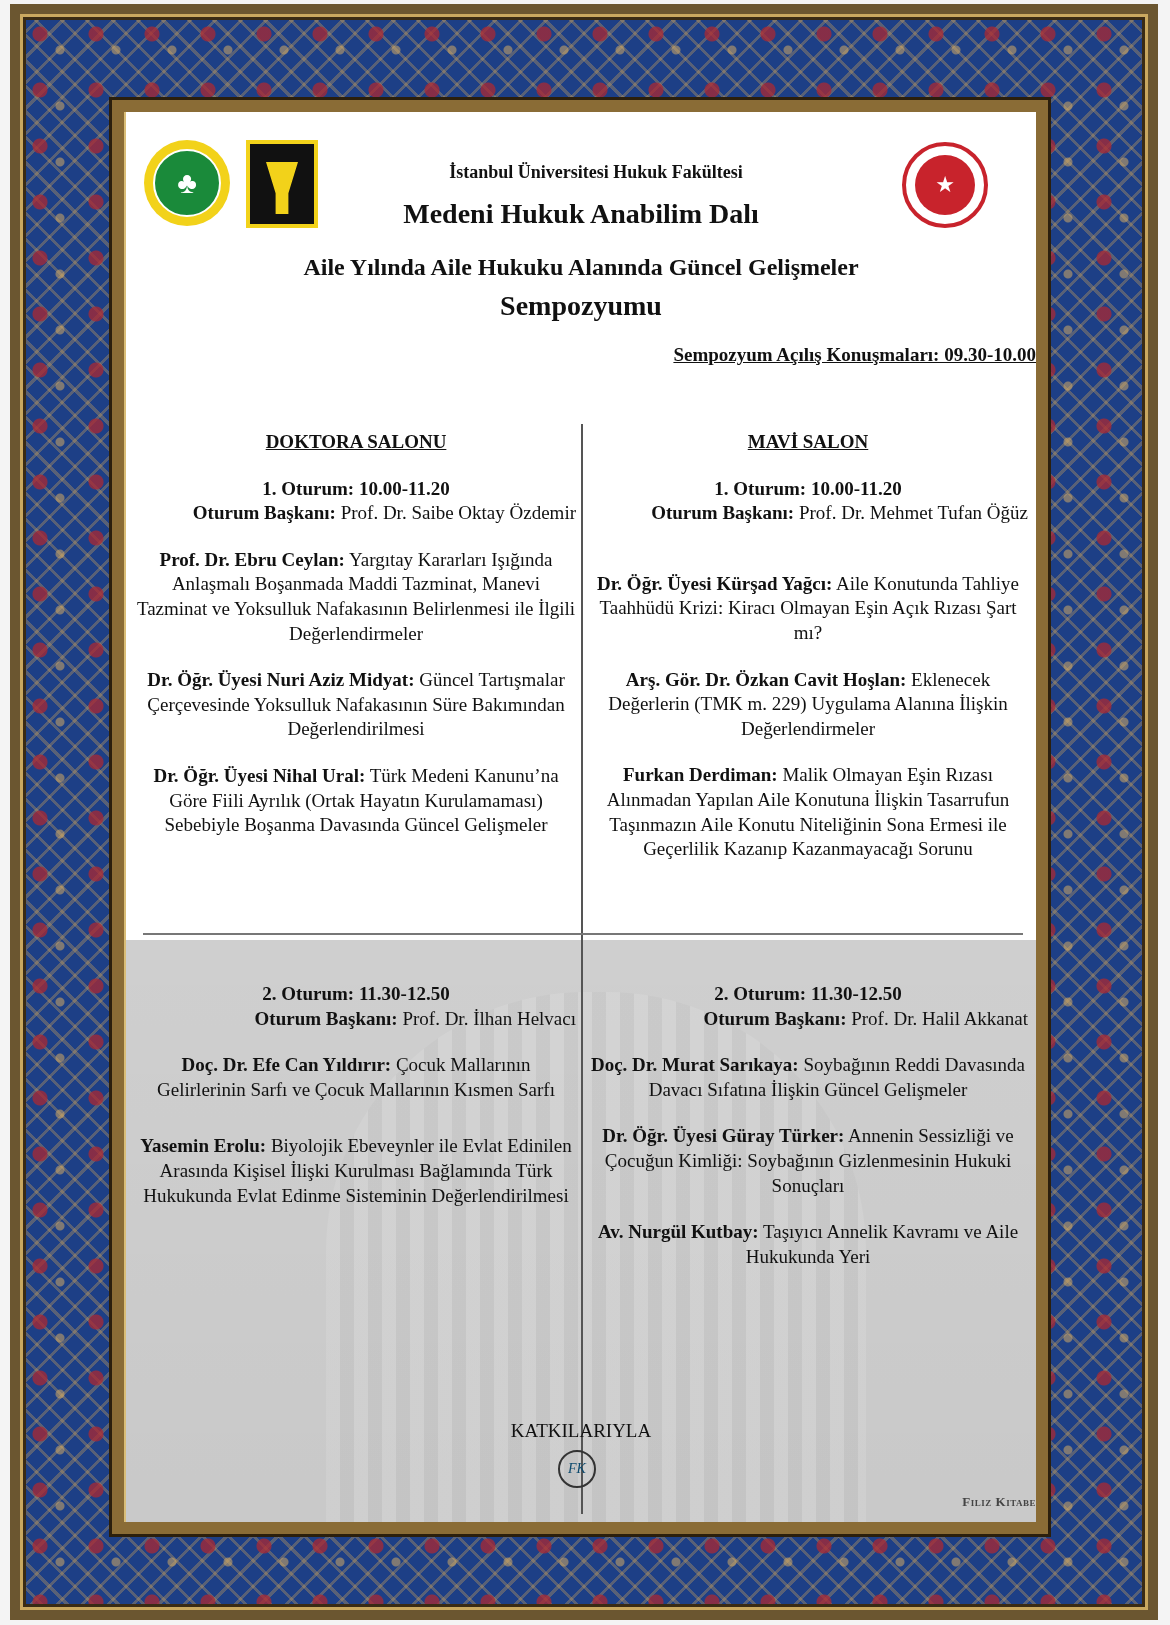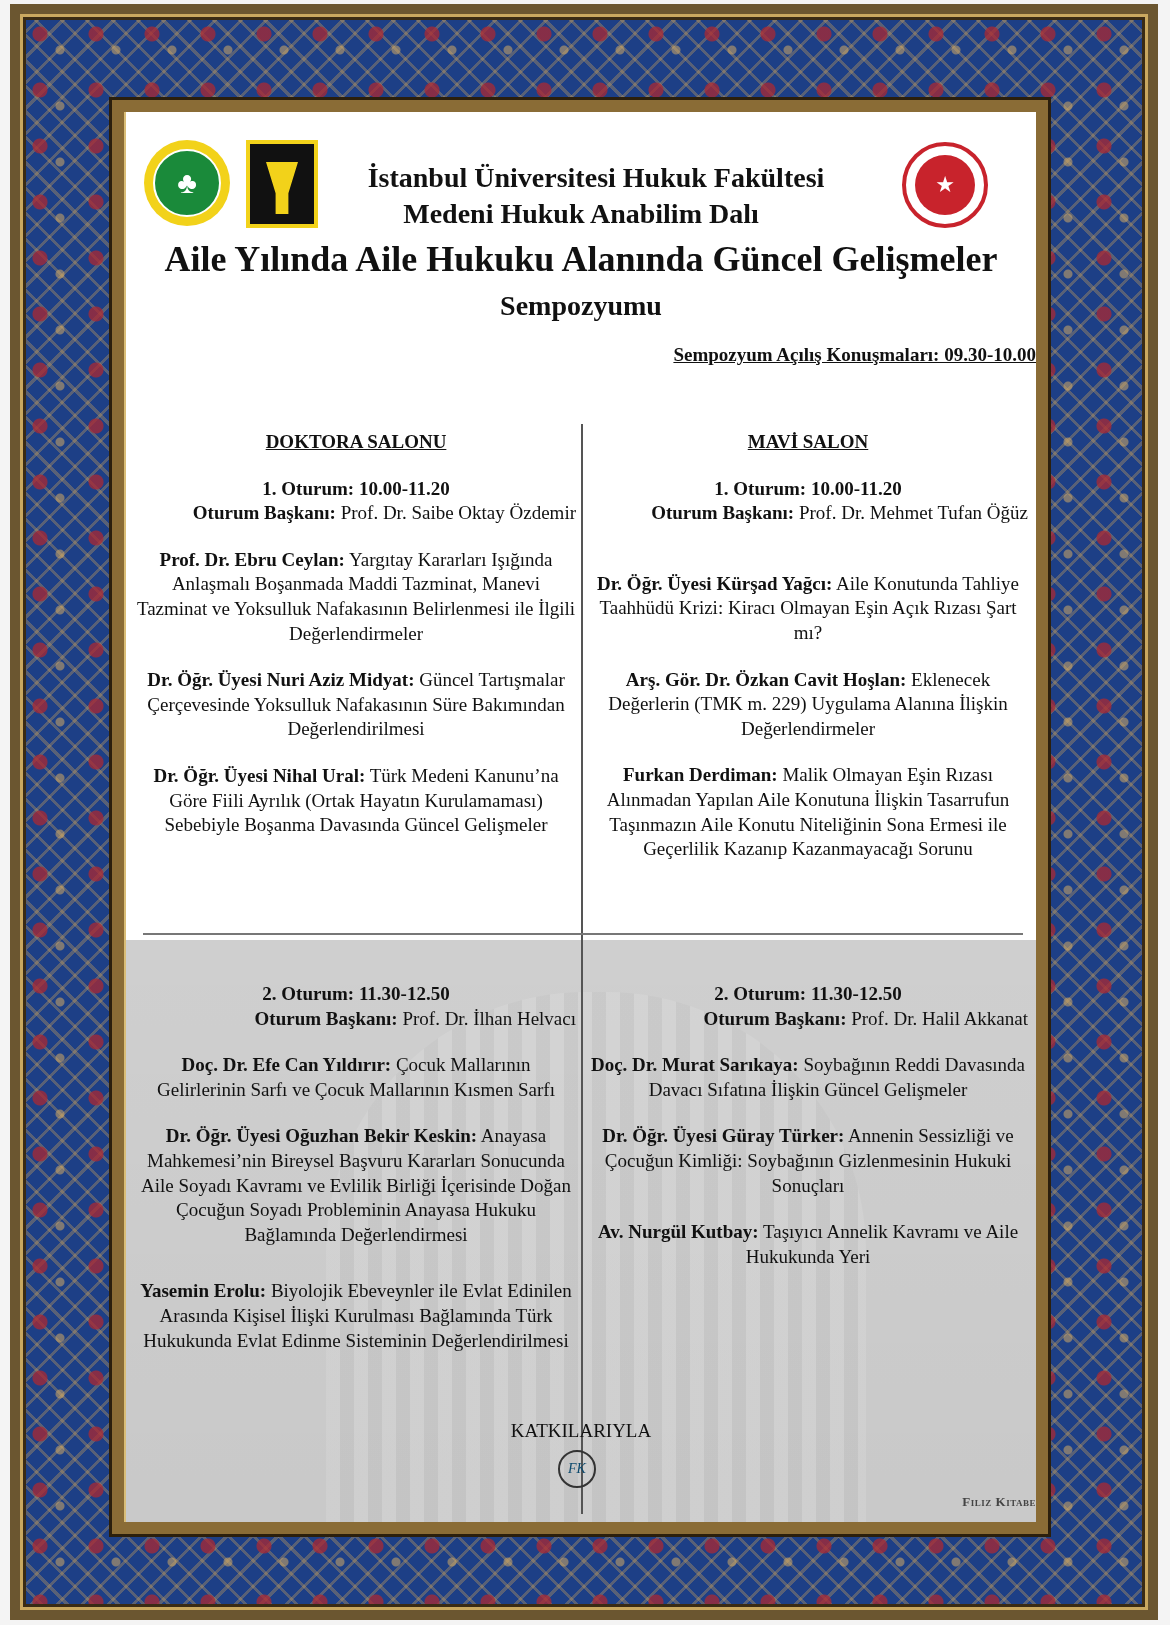--- a/index.html
+++ b/index.html
@@ -56,23 +56,23 @@
   .logo-law { left:120px; top:28px; width:72px; height:88px; background:#111; box-sizing:border-box;
     border:4px solid #f2d21a; }
   .logo-law .cup { position:absolute; left:16px; top:18px; width:32px; height:52px;
     background:#f2d21a; clip-path:polygon(0 0,100% 0,70% 60%,70% 100%,30% 100%,30% 60%); }
   .logo-aile { left:776px; top:30px; width:86px; height:86px; border-radius:50%;
     border:4px solid #c8232c; box-sizing:border-box; display:flex; align-items:center; justify-content:center; }
   .logo-aile .core { width:60px; height:60px; border-radius:50%; background:#c8232c; color:#fff;
     display:flex; align-items:center; justify-content:center; font-size:22px; }
 
   .hdr { position:absolute; left:0; width:100%; text-align:center; font-weight:bold; }
-  .inst1 { top:50px; font-size:28px; padding-left:30px; box-sizing:border-box; }
+  .inst1 { top:50px; font-size:18px; padding-left:30px; box-sizing:border-box; }
   .inst2 { top:86px; font-size:28px; box-sizing:border-box; }
-  .title1 { top:126px; font-size:36px; }
+  .title1 { top:142px; font-size:24px; }
   .title2 { top:178px; font-size:28px; }
   .opening { top:232px; font-size:19px; text-decoration:underline;text-align:right; }
 
   .col { position:absolute; width:440px; text-align:center; font-size:19px; line-height:24.6px;margin-top:20px; }
   .col.left { left:10px; }
   .col.right { left:462px; width:440px; }
   .salon { font-weight:bold; text-decoration:underline; margin-bottom:22px; }
   .sess-time { font-weight:bold; }
   .b { font-weight:bold; }
   .talk { margin-top:22px; }
@@ -129,21 +129,20 @@
     <div class="sess-head"><span class="b">Oturum Başkanı:</span> <span>Prof. Dr. Mehmet Tufan Öğüz</span></div>
     <div class="talk" style="margin-top:46px"><span class="b">Dr. Öğr. Üyesi Kürşad Yağcı:</span> <span>Aile Konutunda Tahliye Taahhüdü Krizi: Kiracı Olmayan Eşin Açık Rızası Şart mı?</span></div>
     <div class="talk"><span class="b">Arş. Gör. Dr. Özkan Cavit Hoşlan:</span> <span>Eklenecek Değerlerin (TMK m. 229) Uygulama Alanına İlişkin Değerlendirmeler</span></div>
     <div class="talk"><span class="b">Furkan Derdiman:</span> <span>Malik Olmayan Eşin Rızası Alınmadan Yapılan Aile Konutuna İlişkin Tasarrufun Taşınmazın Aile Konutu Niteliğinin Sona Ermesi ile Geçerlilik Kazanıp Kazanmayacağı Sorunu</span></div>
   </div>
 
   <div class="col left" style="top:850px;">
     <div class="sess-time">2. Oturum: 11.30-12.50</div>
     <div class="sess-head"><span class="b">Oturum Başkanı:</span> <span>Prof. Dr. İlhan Helvacı</span></div>
     <div class="talk"><span class="b">Doç. Dr. Efe Can Yıldırır:</span> <span>Çocuk Mallarının Gelirlerinin Sarfı ve Çocuk Mallarının Kısmen Sarfı</span></div>
-    <div class="talk"><span class="b">Dr. Öğr. Üyesi Oğuzhan Bekir Keskin:</span> <span>Anayasa Mahkemesi’nin Bireysel Başvuru Kararları Sonucunda Aile Soyadı Kavramı ve Evlilik Birliği İçerisinde Doğan Çocuğun Soyadı Probleminin Anayasa Hukuku Bağlamında Değerlendirmesi</span></div>
     <div class="talk" style="margin-top:32px"><span class="b">Yasemin Erolu:</span> <span>Biyolojik Ebeveynler ile Evlat Edinilen Arasında Kişisel İlişki Kurulması Bağlamında Türk Hukukunda Evlat Edinme Sisteminin Değerlendirilmesi</span></div>
   </div>
 
   <div class="col right" style="top:850px;">
     <div class="sess-time">2. Oturum: 11.30-12.50</div>
     <div class="sess-head"><span class="b">Oturum Başkanı:</span> <span>Prof. Dr. Halil Akkanat</span></div>
     <div class="talk"><span class="b">Doç. Dr. Murat Sarıkaya:</span> <span>Soybağının Reddi Davasında Davacı Sıfatına İlişkin Güncel Gelişmeler</span></div>
     <div class="talk"><span class="b">Dr. Öğr. Üyesi Güray Türker:</span> <span>Annenin Sessizliği ve Çocuğun Kimliği: Soybağının Gizlenmesinin Hukuki Sonuçları</span></div>
     <div class="talk"><span class="b">Av. Nurgül Kutbay:</span> <span>Taşıyıcı Annelik Kavramı ve Aile Hukukunda Yeri</span></div>
   </div>

